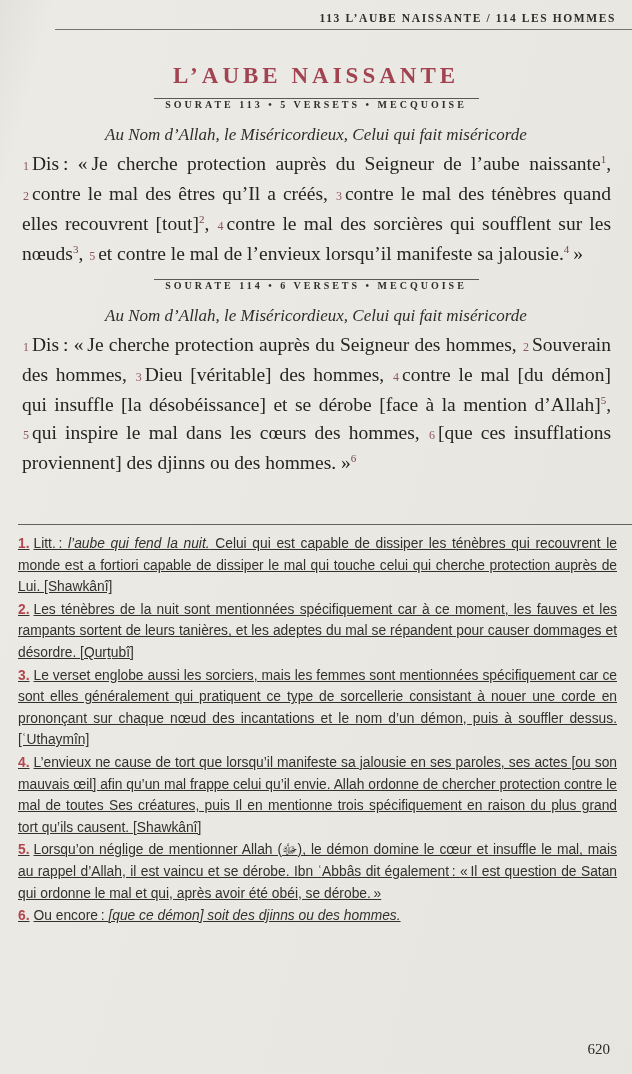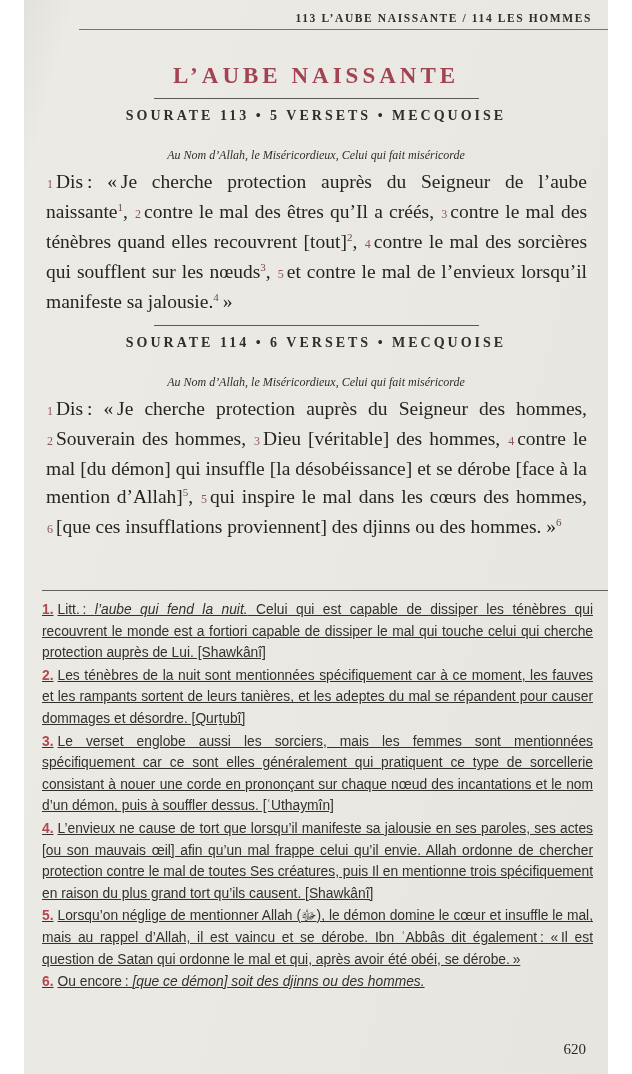--- a/index.html
+++ b/index.html
@@ -1,18 +1,18 @@
 <!DOCTYPE html>
 <html><head>
 <meta charset="utf-8">
 <style>
   html,body{margin:0;padding:0;}
   .page{
     position:relative;
-    width:584px;height:1074px;
+    width:632px;height:1074px;
     margin:0 auto;
     background:linear-gradient(105deg,#e3e1dc 0%,#eceae5 6%,#eae8e3 55%,#e7e5e0 100%);
     color:#2b2a25;
     overflow:hidden;
     font-family:"Liberation Serif", serif;
   }
   
   .running-header{
     padding:12px 16px 0 0;
     text-align:right;
@@ -37,32 +37,31 @@
     color:#a24352;
   }
   .sura-title.second{margin-top:24px;}
   .title-rule{
     width:325px;
     margin:9px auto 0 auto;
     border:none;
     border-top:1.3px solid #5a5954;
   }
   .sura-subtitle{
-    margin-top:9px;
     text-align:center;
-    font-size:14px;
+    font-size:10px;
     font-weight:bold;
     letter-spacing:3px;
     color:#2f2e29;
   }
   .bismillah{
-    margin-top:24px;
+    margin-top:15px;
     text-align:center;
     font-style:italic;
-    font-size:12px;
+    font-size:17px;
     color:#2f2e29;
   }
   
   .verses{
     margin:5px 0 0 0;
     padding:0 21px 0 22px;
     font-size:19.5px;
     line-height:28px;
     text-align:justify;
     color:#26251f;

